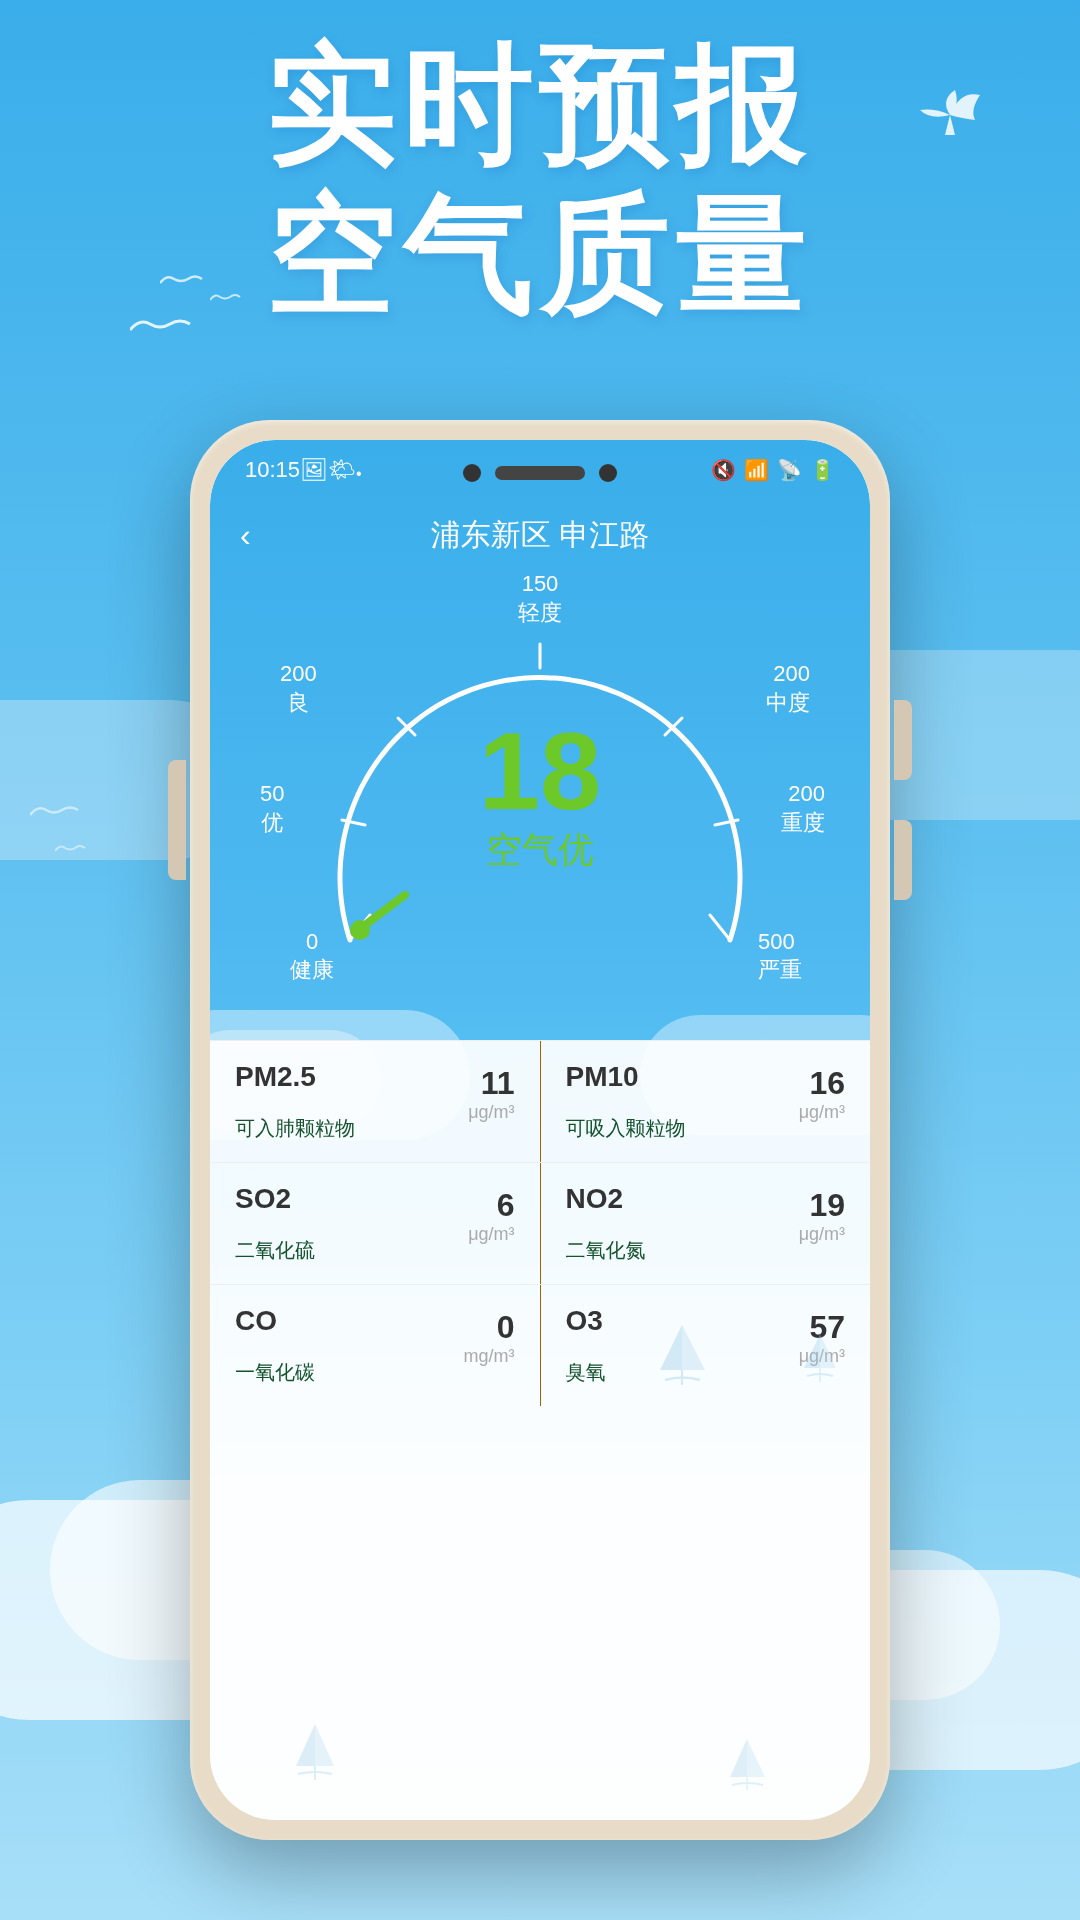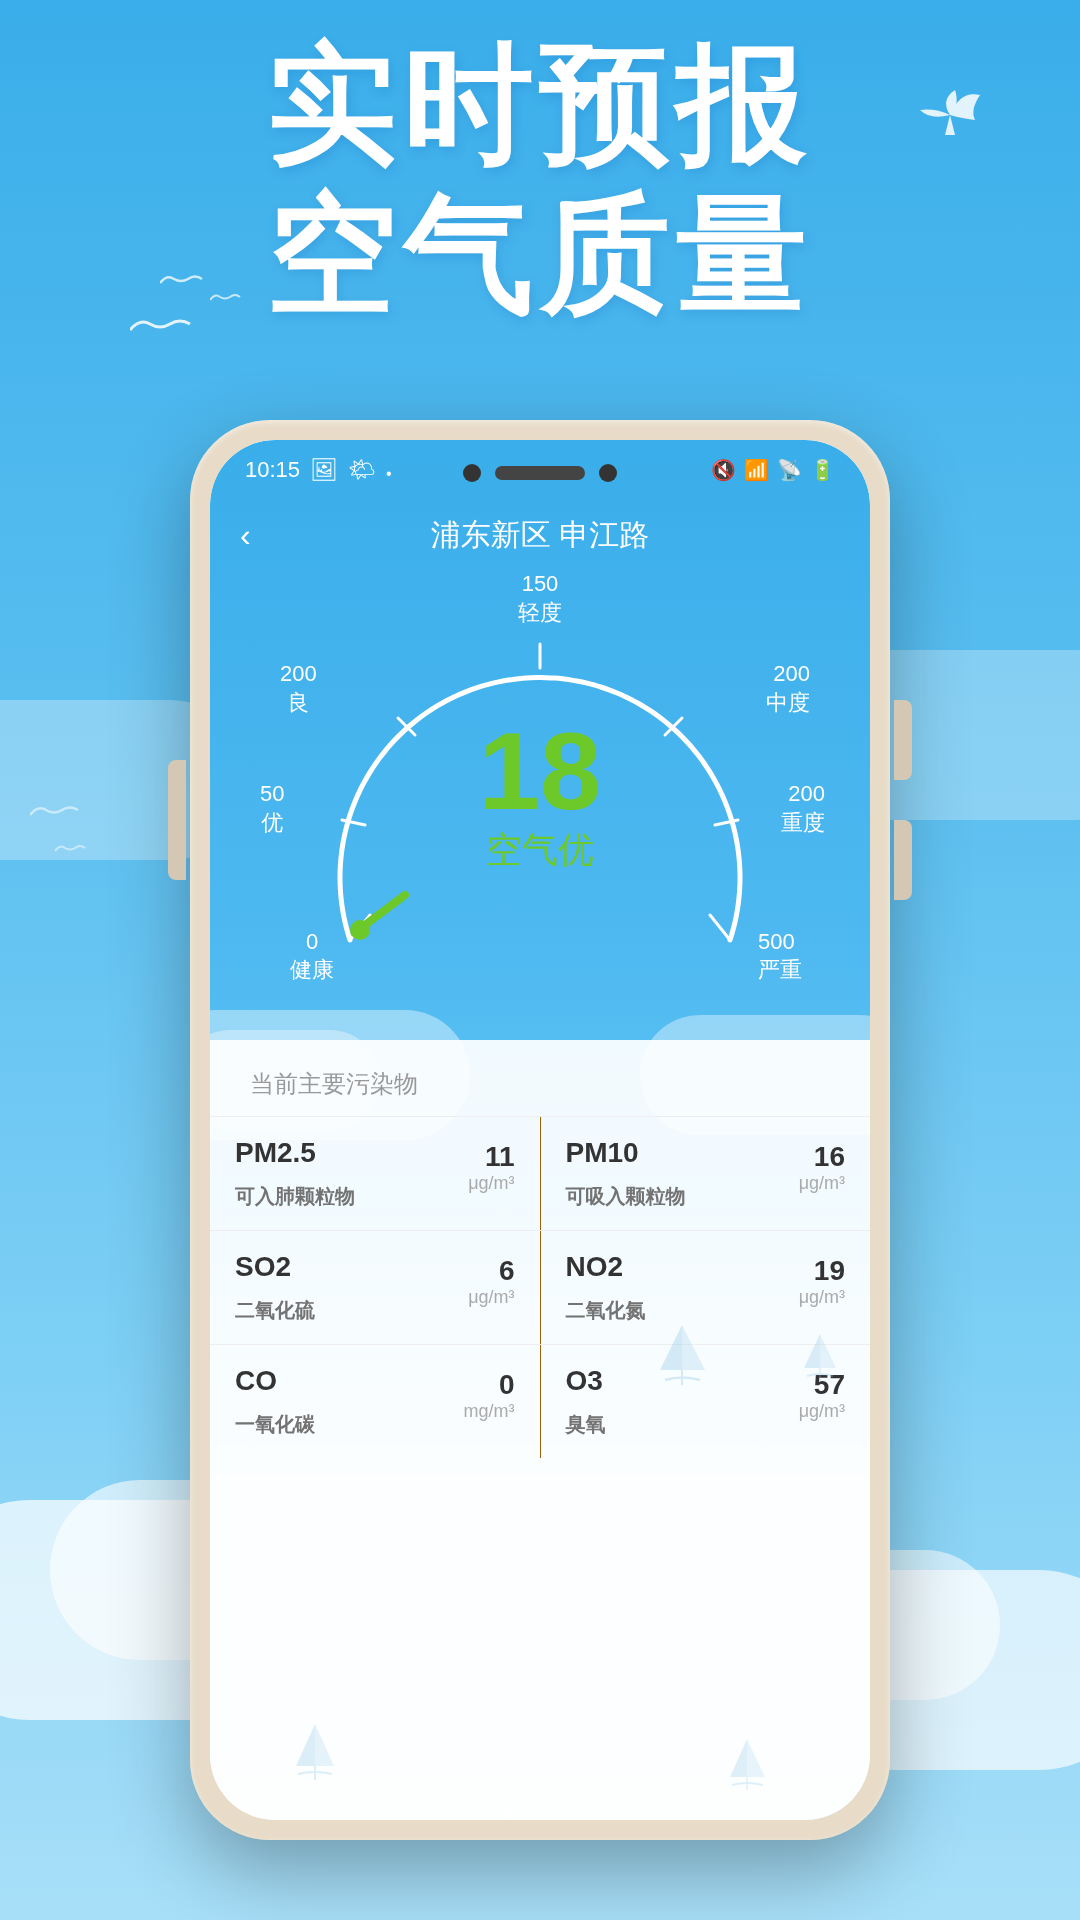--- a/index.html
+++ b/index.html
@@ -94,21 +94,21 @@
       display: flex;
       align-items: center;
       justify-content: space-between;
       padding: 0 35px;
       color: white;
       font-size: 22px;
       font-weight: 500;
       z-index: 10;
     }
 
-    .status-left { display: flex; align-items: flex-end; gap: 10px; }
+    .status-left { display: flex; align-items: flex-end; }
     .status-right { display: flex; align-items: center; gap: 8px; }
 
     
     .app-header {
       position: absolute;
       top: 60px; left: 0; right: 0;
       height: 70px;
       display: flex;
       align-items: center;
       justify-content: center;
@@ -206,27 +206,26 @@
     .pollutant-cell:last-child { border-right: none; }
 
     .pollutant-name {
       font-size: 28px;
       font-weight: 600;
       color: #333;
     }
 
     .pollutant-desc {
       font-size: 20px;
-      color: #737373;
-      margin-top: 14px;
-      font-weight: bold;
+      color: #14532d;
+      margin-top: 22px;
     }
 
     .pollutant-value {
-      font-size: 28px;
+      font-size: 32px;
       color: #333;
       font-weight: 600;
       text-align: right;
       margin-top: 4px;
     }
 
     .pollutant-unit {
       font-size: 18px;
       color: #aaa;
     }
@@ -425,21 +424,20 @@
           <line x1="27" y1="50" x2="27" y2="65" stroke="#90c8e8" stroke-width="2"></line>
           <path d="M10 60 Q27 55 45 60" stroke="#90c8e8" stroke-width="2.5" fill="none"></path>
         </svg>
         <svg style="position:absolute;right:30px;top:290px;width:40px;height:52px;opacity:0.3;" viewBox="0 0 40 52">
           <polygon points="20,4 20,38 4,38" fill="#90c8e8"></polygon>
           <polygon points="20,4 20,38 36,38" fill="#b0d8f0"></polygon>
           <line x1="20" y1="38" x2="20" y2="52" stroke="#90c8e8" stroke-width="1.5"></line>
           <path d="M7 46 Q20 42 33 46" stroke="#90c8e8" stroke-width="2" fill="none"></path>
         </svg>
 
-        <div class="pollutants-title">当前主要污染物</div>
 
         <div class="pollutant-row">
           <div class="pollutant-cell">
             <div class="pollutant-cell-inner">
               <div>
                 <div class="pollutant-name">PM2.5</div>
                 <div class="pollutant-desc">可入肺颗粒物</div>
               </div>
               <div class="pollutant-right">
                 <div class="pollutant-value">11</div>

